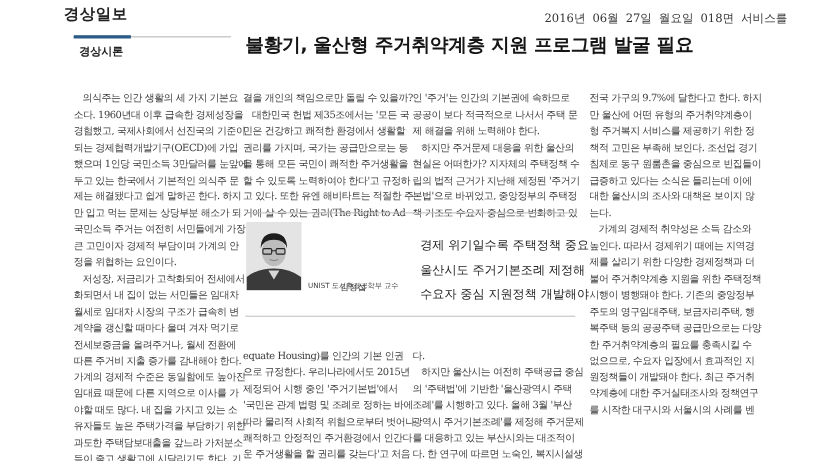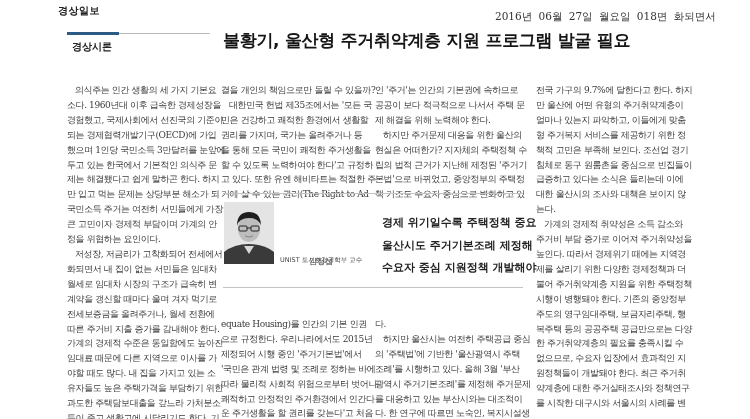--- a/index.html
+++ b/index.html
@@ -1,44 +1,44 @@
 <!DOCTYPE html>
 <html><head>
 <meta charset="utf-8">
 <style>
   html, body { margin: 0; padding: 0; background: #ffffff; }
   body { width: 750px; height: 419px; position: relative; overflow: hidden;
          font-family: "DejaVu Sans", "Liberation Sans", sans-serif; color: #2a2a2a; }
-  .masthead { position: absolute; left: 58px; top: 4px; font-size: 10px; font-weight: bold; color: #222; letter-spacing: 0.5px; }
+  .masthead { position: absolute; left: 58px; top: 4px; font-size: 14px; font-weight: bold; color: #222; letter-spacing: 0.5px; }
   .dateline { position: absolute; left: 495px; top: 10px; font-family: "DejaVu Serif", "Liberation Serif", serif; font-size: 10.5px; color: #333; word-spacing: 3px; white-space: nowrap; }
   .section-rule { position: absolute; left: 67px; top: 33px; width: 143px; height: 1px; background: #b8b8b8; }
   .section-rule-accent { position: absolute; left: 67px; top: 32px; width: 52px; height: 3px; background: #2c5c86; }
   .section-label { position: absolute; left: 72px; top: 40px; font-size: 10px; font-weight: bold; color: #222; }
   .headline { position: absolute; left: 223px; top: 29px; font-size: 17px; font-weight: bold; color: #151515; letter-spacing: -0.3px; white-space: nowrap; }
   .col { position: absolute; font-family: "DejaVu Serif", "Liberation Serif", serif; font-size: 9px; line-height: 14.9px; color: #3a3a3a; letter-spacing: -0.4px; }
   .col p { margin: 0; white-space: nowrap; }
   .col p.indent { padding-left: 8px; }
   #col1 { left: 67px; top: 83px; width: 142px; }
   #col2 { left: 221px; top: 83px; width: 148px; }
   #col3 { left: 375px; top: 83px; width: 152px; }
   #col4 { left: 536px; top: 83px; width: 150px; }
   #col2b { left: 221px; top: 317px; width: 148px; }
   #col3b { left: 375px; top: 317px; width: 152px; }
   .box-rule { position: absolute; left: 223px; height: 1px; background: #c4c4c4; width: 300px; }
   .photo { position: absolute; left: 224px; top: 202px; width: 50px; height: 62px; background: #d9d9d9; overflow: hidden; }
   .author-name { position: absolute; left: 280px; top: 256px; font-size: 8px; color: #333; margin-left: 29px; }
   .author-title { position: absolute; left: 280px; top: 256px; font-size: 6.5px; color: #444; white-space: nowrap; }
-  .pullquote { position: absolute; left: 382px; top: 212px; font-size: 11px; font-weight: bold; color: #222; line-height: 22.5px; }
+  .pullquote { position: absolute; left: 382px; top: 212px; font-size: 11px; font-weight: normal; color: #222; line-height: 22.5px; }
   .pullquote div { white-space: nowrap; }
 </style>
 </head>
 <body>
 
 <div class="masthead">경상일보</div>
-<div class="dateline">2016년 06월 27일 월요일 018면 화되면서</div>
+<div class="dateline">2016년 06월 27일 월요일 018면 서비스를</div>
 
 <div class="section-rule"></div>
 <div class="section-rule-accent"></div>
 <div class="section-label">경상시론</div>
 
 <div class="headline">불황기, 울산형 주거취약계층 지원 프로그램 발굴 필요</div>
 
 <div class="col" id="col1">
     <p class="indent">의식주는 인간 생활의 세 가지 기본요</p>
     <p>소다. 1960년대 이후 급속한 경제성장을</p>
@@ -61,48 +61,46 @@
     <p>임대료 때문에 다른 지역으로 이사를 가</p>
     <p>야할 때도 많다. 내 집을 가지고 있는 소</p>
     <p>유자들도 높은 주택가격을 부담하기 위한</p>
     <p>과도한 주택담보대출을 갚느라 가처분소</p>
     <p>득이 줄고 생활고에 시달리기도 한다. 기</p>
   </div>
 <div class="col" id="col2">
     <p>결을 개인의 책임으로만 돌릴 수 있을까?</p>
     <p class="indent">대한민국 헌법 제35조에서는 '모든 국</p>
     <p>민은 건강하고 쾌적한 환경에서 생활할</p>
-    <p>권리를 가지며, 국가는 올려주거나 등</p>
+    <p>권리를 가지며, 국가는 공급만으로는 등</p>
     <p>을 통해 모든 국민이 쾌적한 주거생활을</p>
     <p>할 수 있도록 노력하여야 한다'고 규정하</p>
     <p>고 있다. 또한 유엔 해비타트는 적절한 주</p>
     <p>거에 살 수 있는 권리(The Right to Ad</p>
   </div>
 <div class="col" id="col3">
     <p>인 '주거'는 인간의 기본권에 속하므로</p>
     <p>공공이 보다 적극적으로 나서서 주택 문</p>
     <p>제 해결을 위해 노력해야 한다.</p>
     <p class="indent">하지만 주거문제 대응을 위한 울산의</p>
     <p>현실은 어떠한가? 지자체의 주택정책 수</p>
     <p>립의 법적 근거가 지난해 제정된 '주거기</p>
     <p>본법'으로 바뀌었고, 중앙정부의 주택정</p>
     <p>책 기조도 수요자 중심으로 변화하고 있</p>
   </div>
 <div class="col" id="col4">
     <p>전국 가구의 9.7%에 달한다고 한다. 하지</p>
     <p>만 울산에 어떤 유형의 주거취약계층이</p>
-    <p>얼마나 있는지 파악하고, 이들에게 맞춤</p>
     <p>형 주거복지 서비스를 제공하기 위한 정</p>
     <p>책적 고민은 부족해 보인다. 조선업 경기</p>
     <p>침체로 동구 원룸촌을 중심으로 빈집들이</p>
     <p>급증하고 있다는 소식은 들리는데 이에</p>
     <p>대한 울산시의 조사와 대책은 보이지 않</p>
     <p>는다.</p>
     <p class="indent">가계의 경제적 취약성은 소득 감소와</p>
-    <p>주거비 부담 증가로 이어져 주거취약성을</p>
     <p>높인다. 따라서 경제위기 때에는 지역경</p>
     <p>제를 살리기 위한 다양한 경제정책과 더</p>
     <p>불어 주거취약계층 지원을 위한 주택정책</p>
     <p>시행이 병행돼야 한다. 기존의 중앙정부</p>
     <p>주도의 영구임대주택, 보금자리주택, 행</p>
     <p>복주택 등의 공공주택 공급만으로는 다양</p>
     <p>한 주거취약계층의 필요를 충족시킬 수</p>
     <p>없으므로, 수요자 입장에서 효과적인 지</p>
     <p>원정책들이 개발돼야 한다. 최근 주거취</p>
     <p>약계층에 대한 주거실태조사와 정책연구</p>

